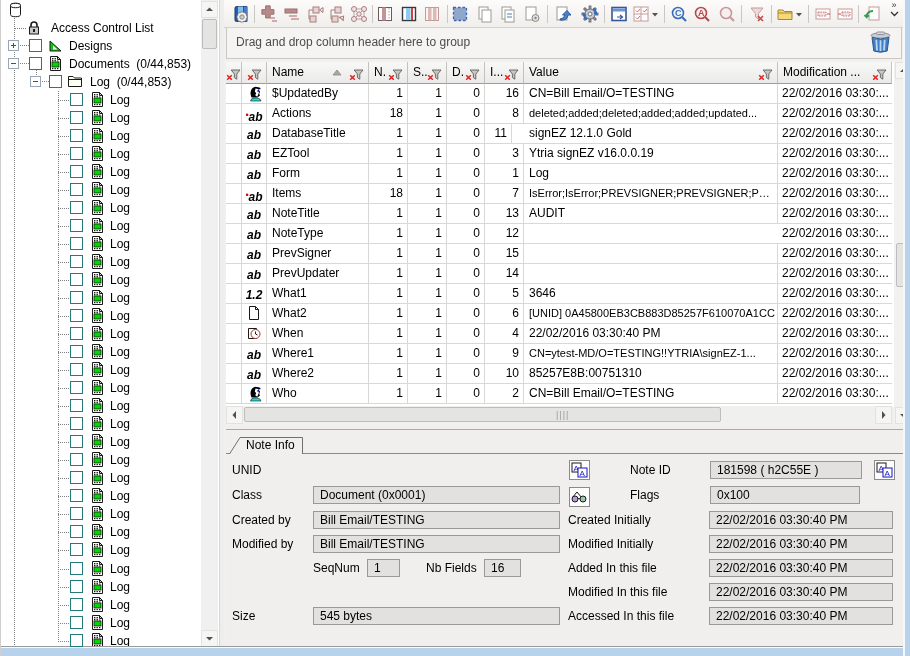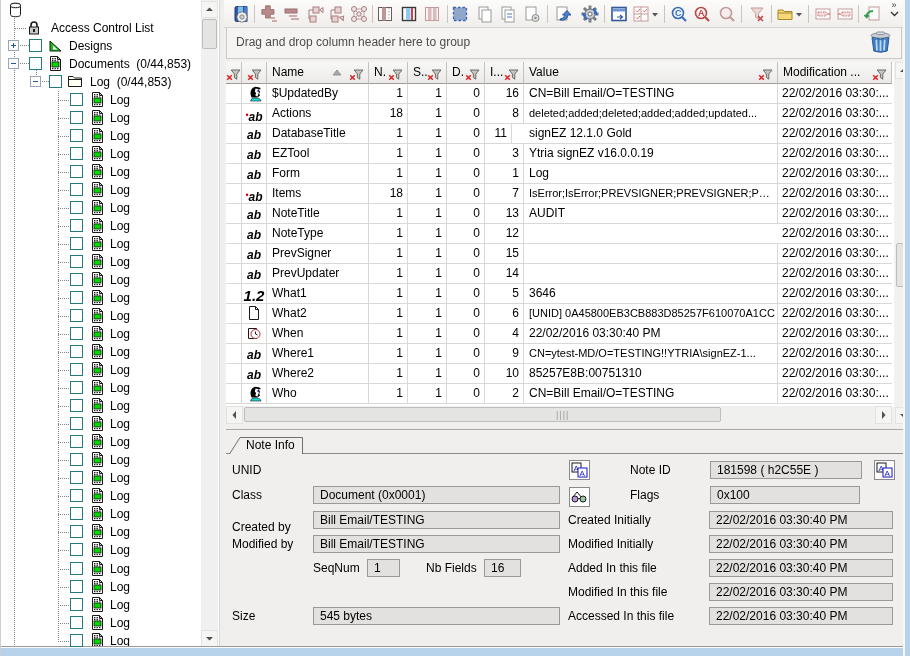--- a/index.html
+++ b/index.html
@@ -1097,21 +1097,21 @@
         <div class="gc" style="left:16px;top:202px;width:25px;text-align:center;padding-top:2px"><b style="font-style:italic;font-size:12px">ab</b></div>
         <div class="gc" style="left:41px;top:202px;width:102px;padding-left:5px">PrevUpdater</div>
         <div class="gc num" style="left:143px;top:202px;width:39px">1</div>
         <div class="gc num" style="left:182px;top:202px;width:39px">1</div>
         <div class="gc num" style="left:221px;top:202px;width:38px">0</div>
         <div class="gc num" style="left:259px;top:202px;width:39px">14</div>
         <div class="gc val" style="left:298px;top:202px;width:254px;"></div>
         <div class="gc" style="left:552px;top:202px;width:114px;padding-left:4px;border-right:none">22/02/2016 03:30:...</div>
         <div class="grow" style="top:222px"></div>
         <div class="gc" style="left:0;top:222px;width:16px"></div>
-        <div class="gc" style="left:16px;top:222px;width:25px;text-align:center;padding-top:2px"><b style="font-style:italic;font-size:15px">1.2</b></div>
+        <div class="gc" style="left:16px;top:222px;width:25px;text-align:center;padding-top:2px"><b style="font-style:italic;font-size:12px">1.2</b></div>
         <div class="gc" style="left:41px;top:222px;width:102px;padding-left:5px">What1</div>
         <div class="gc num" style="left:143px;top:222px;width:39px">1</div>
         <div class="gc num" style="left:182px;top:222px;width:39px">1</div>
         <div class="gc num" style="left:221px;top:222px;width:38px">0</div>
         <div class="gc num" style="left:259px;top:222px;width:39px">5</div>
         <div class="gc val" style="left:298px;top:222px;width:254px;">3646</div>
         <div class="gc" style="left:552px;top:222px;width:114px;padding-left:4px;border-right:none">22/02/2016 03:30:...</div>
         <div class="grow" style="top:242px"></div>
         <div class="gc" style="left:0;top:242px;width:16px"></div>
         <div class="gc" style="left:16px;top:242px;width:25px;text-align:center;padding-top:2px"><svg width="12" height="14" viewBox="0 0 12 14">
@@ -1199,21 +1199,21 @@
         <div class="abs" style="left:0px;top:28px;width:678px;height:1px;background:#8a8a8a"></div>
         <div class="abs" style="left:3px;top:12px;width:75px;height:17px">
           <svg width="75" height="17" style="position:absolute;left:0;top:0">
             <path d="M0.5 17 L11 0.5 H73.5 V17" fill="#f0efed" stroke="#6f6f6f"></path>
           </svg>
           <span style="position:absolute;left:17px;top:1px">Note Info</span>
         </div>
         <div class="lbl" style="left:6px;top:36px">UNID</div>
         <div class="lbl" style="left:6px;top:61px">Class</div>
         <div class="box" style="left:87px;top:61px;width:247px">Document (0x0001)</div>
-        <div class="lbl" style="left:6px;top:93px">Created by</div>
+        <div class="lbl" style="left:6px;top:86px">Created by</div>
         <div class="box" style="left:87px;top:86px;width:247px">Bill Email/TESTING</div>
         <div class="lbl" style="left:6px;top:110px">Modified by</div>
         <div class="box" style="left:87px;top:110px;width:247px">Bill Email/TESTING</div>
         <div class="lbl" style="left:87px;top:134px">SeqNum</div>
         <div class="box" style="left:141px;top:134px;width:33px">1</div>
         <div class="lbl" style="left:200px;top:134px">Nb Fields</div>
         <div class="box" style="left:258px;top:134px;width:37px">16</div>
         <div class="lbl" style="left:6px;top:182px">Size</div>
         <div class="box" style="left:87px;top:182px;width:247px">545 bytes</div>
         <div class="lbl" style="left:404px;top:36px">Note ID</div>

